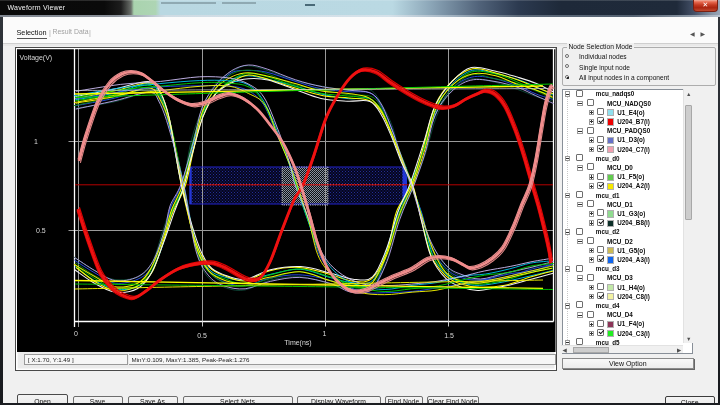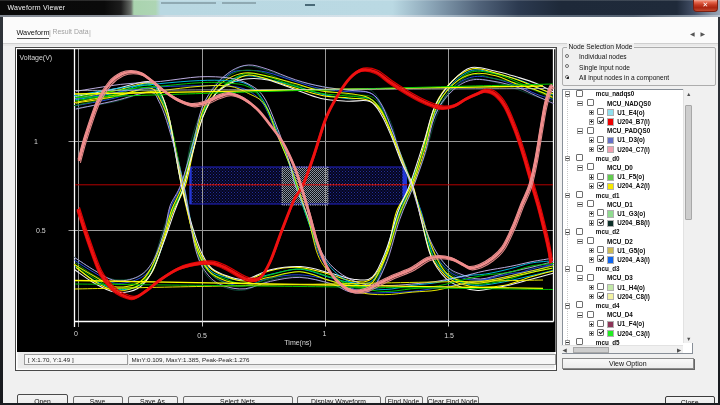--- a/index.html
+++ b/index.html
@@ -81,21 +81,21 @@
 <div class="tbmark" style="left:161px;top:2px;width:55px"></div>
 <div class="tbmark" style="left:222px;top:2px;width:34px"></div>
 <div class="tbmark" style="left:305px;top:4px;width:10px;background:#4a6a78"></div>
 <div class="abs" id="tb-topline"></div>
 <div class="abs" id="tb-bot"></div>
 <div class="abs" id="tb-title">Waveform Viewer</div>
 <div class="abs" id="closebtn">✕</div>
 
 <div class="abs" id="tabs"></div>
 <div class="abs" id="tabsep"></div>
-<div class="tabtxt" id="tab1">Waveform</div>
+<div class="tabtxt" id="tab1">Selection</div>
 <div class="tabtxt" id="tsep1">|</div>
 <div class="tabtxt" id="tab2">Result Data</div>
 <div class="tabtxt" id="tsep2">|</div>
 <div class="arr" style="left:690px">◀</div>
 <div class="arr" style="left:700.5px">▶</div>
 
 <div class="abs" id="plotbox"></div>
 <svg class="abs" id="plotsvg" width="538.5" height="304" viewBox="0 0 538.5 304">
 <defs>
 <pattern id="bdots" width="3" height="3" patternUnits="userSpaceOnUse">

